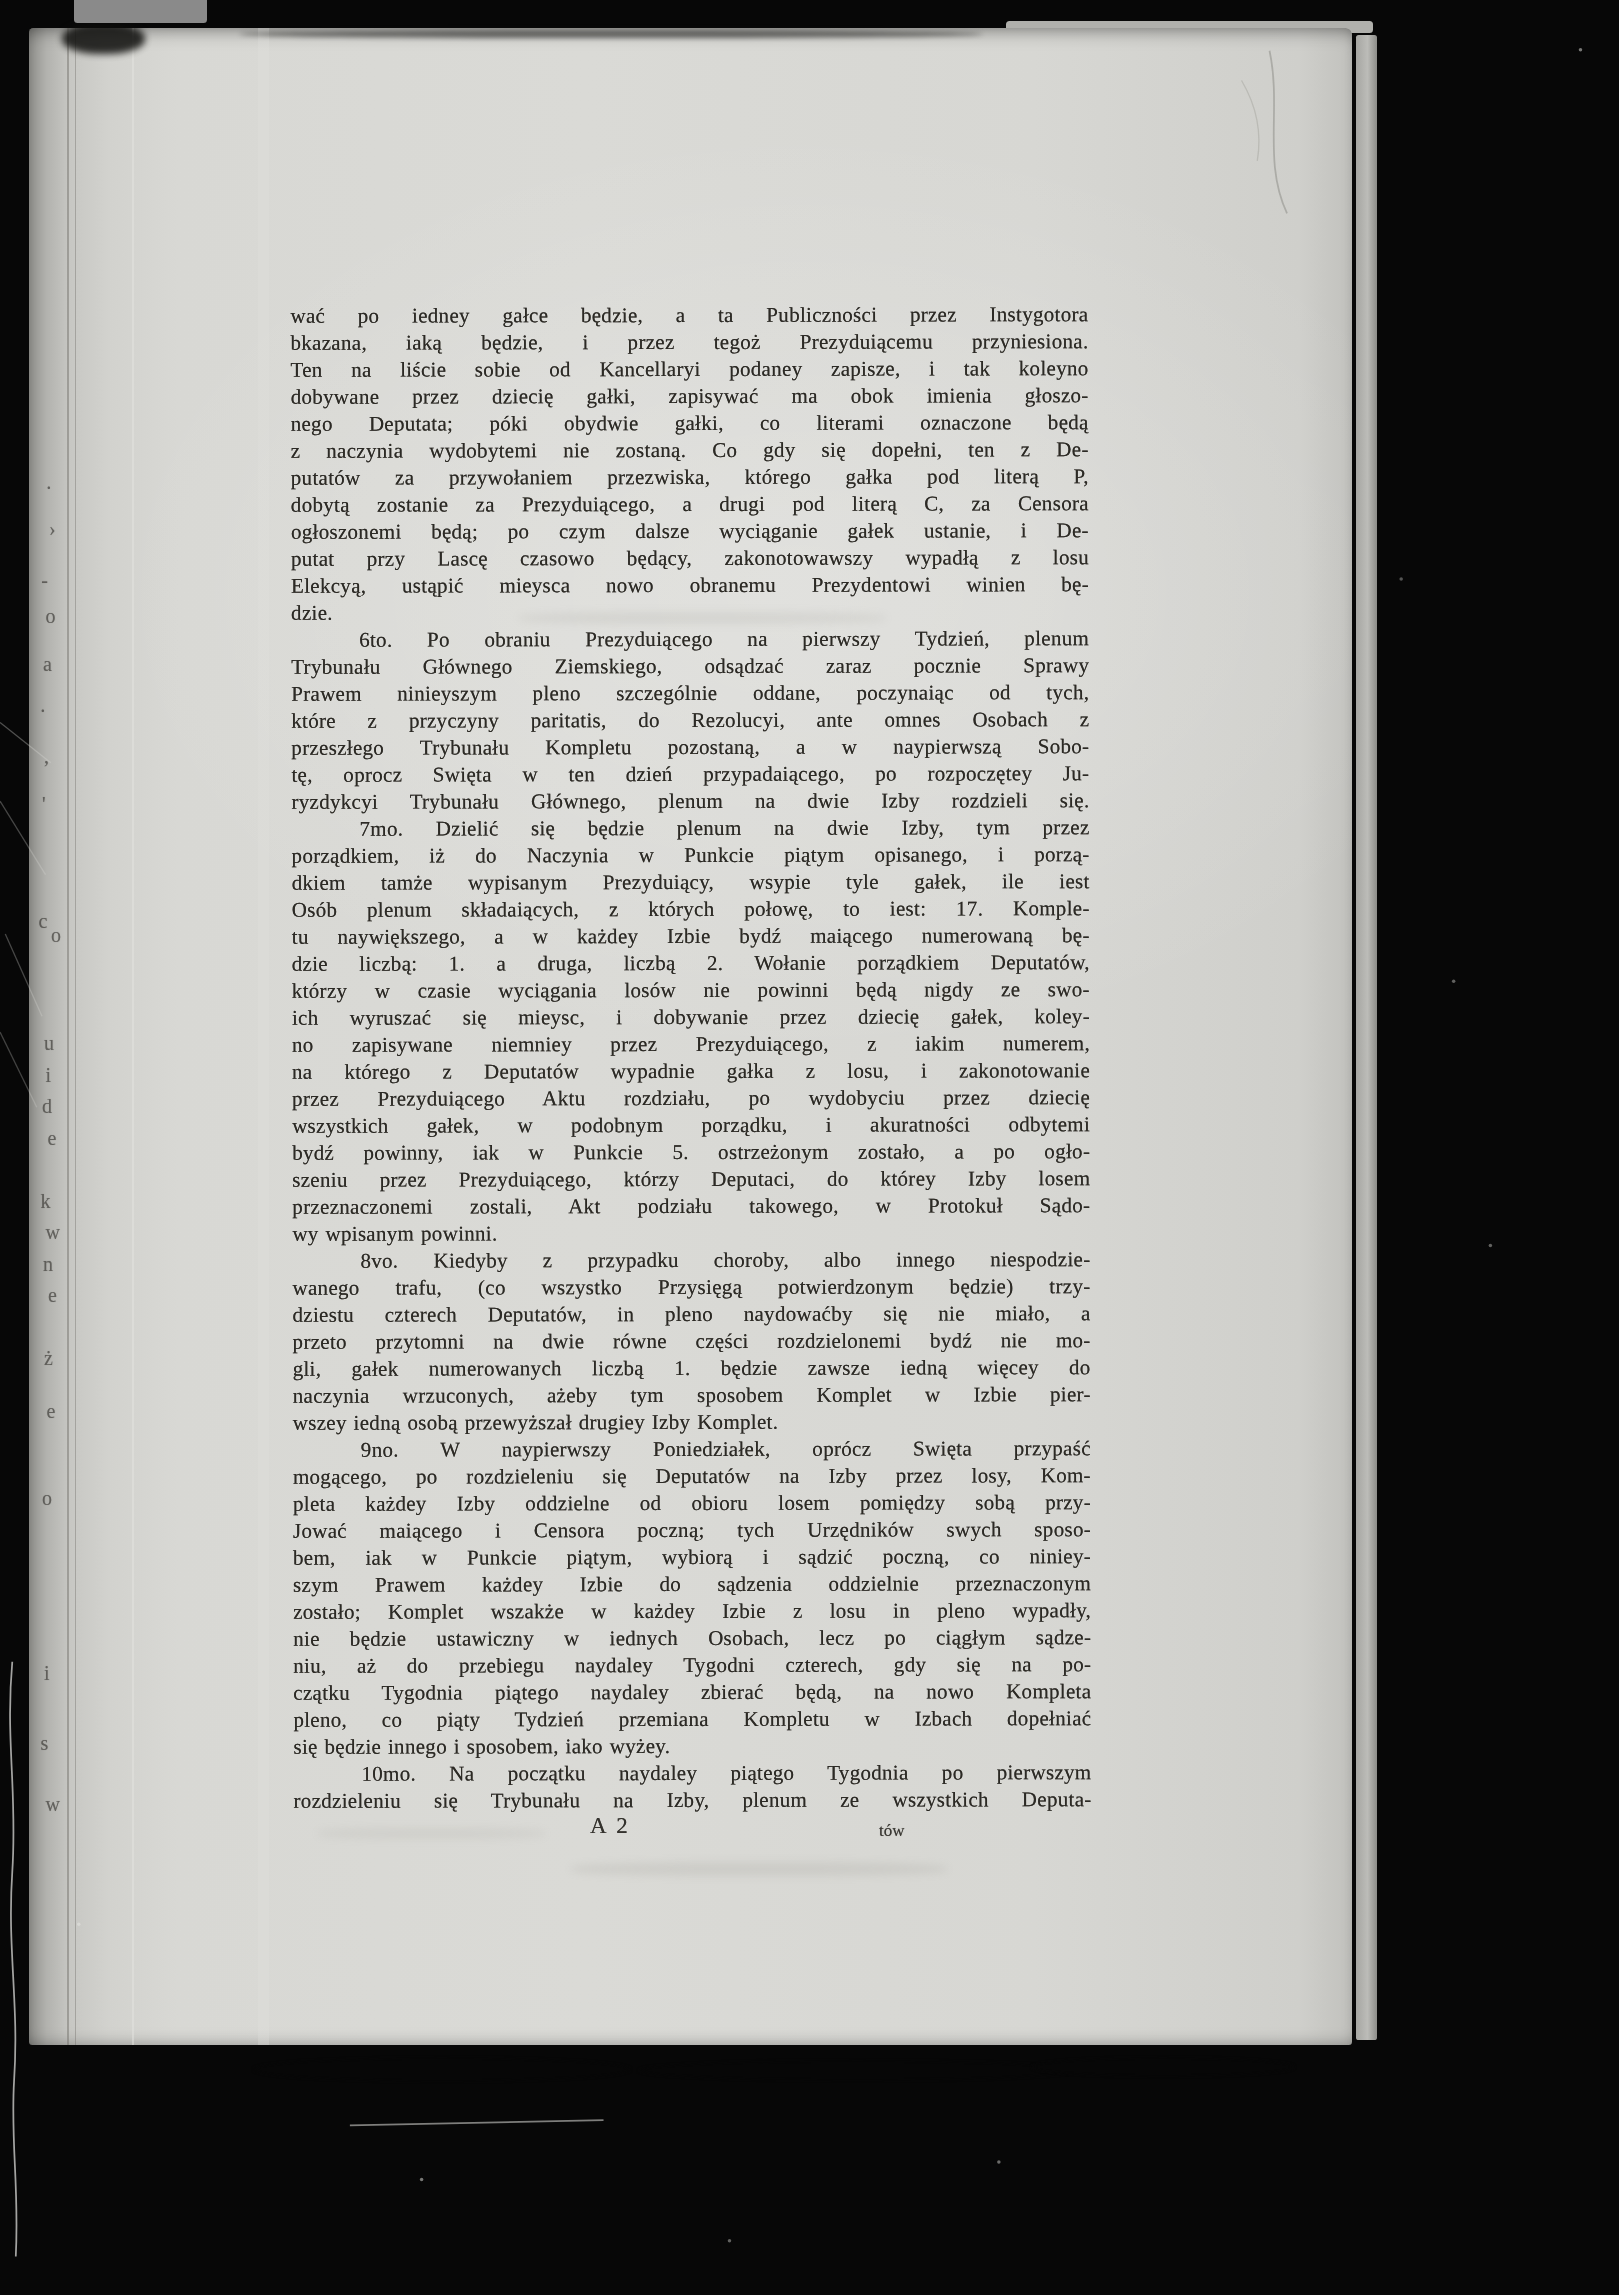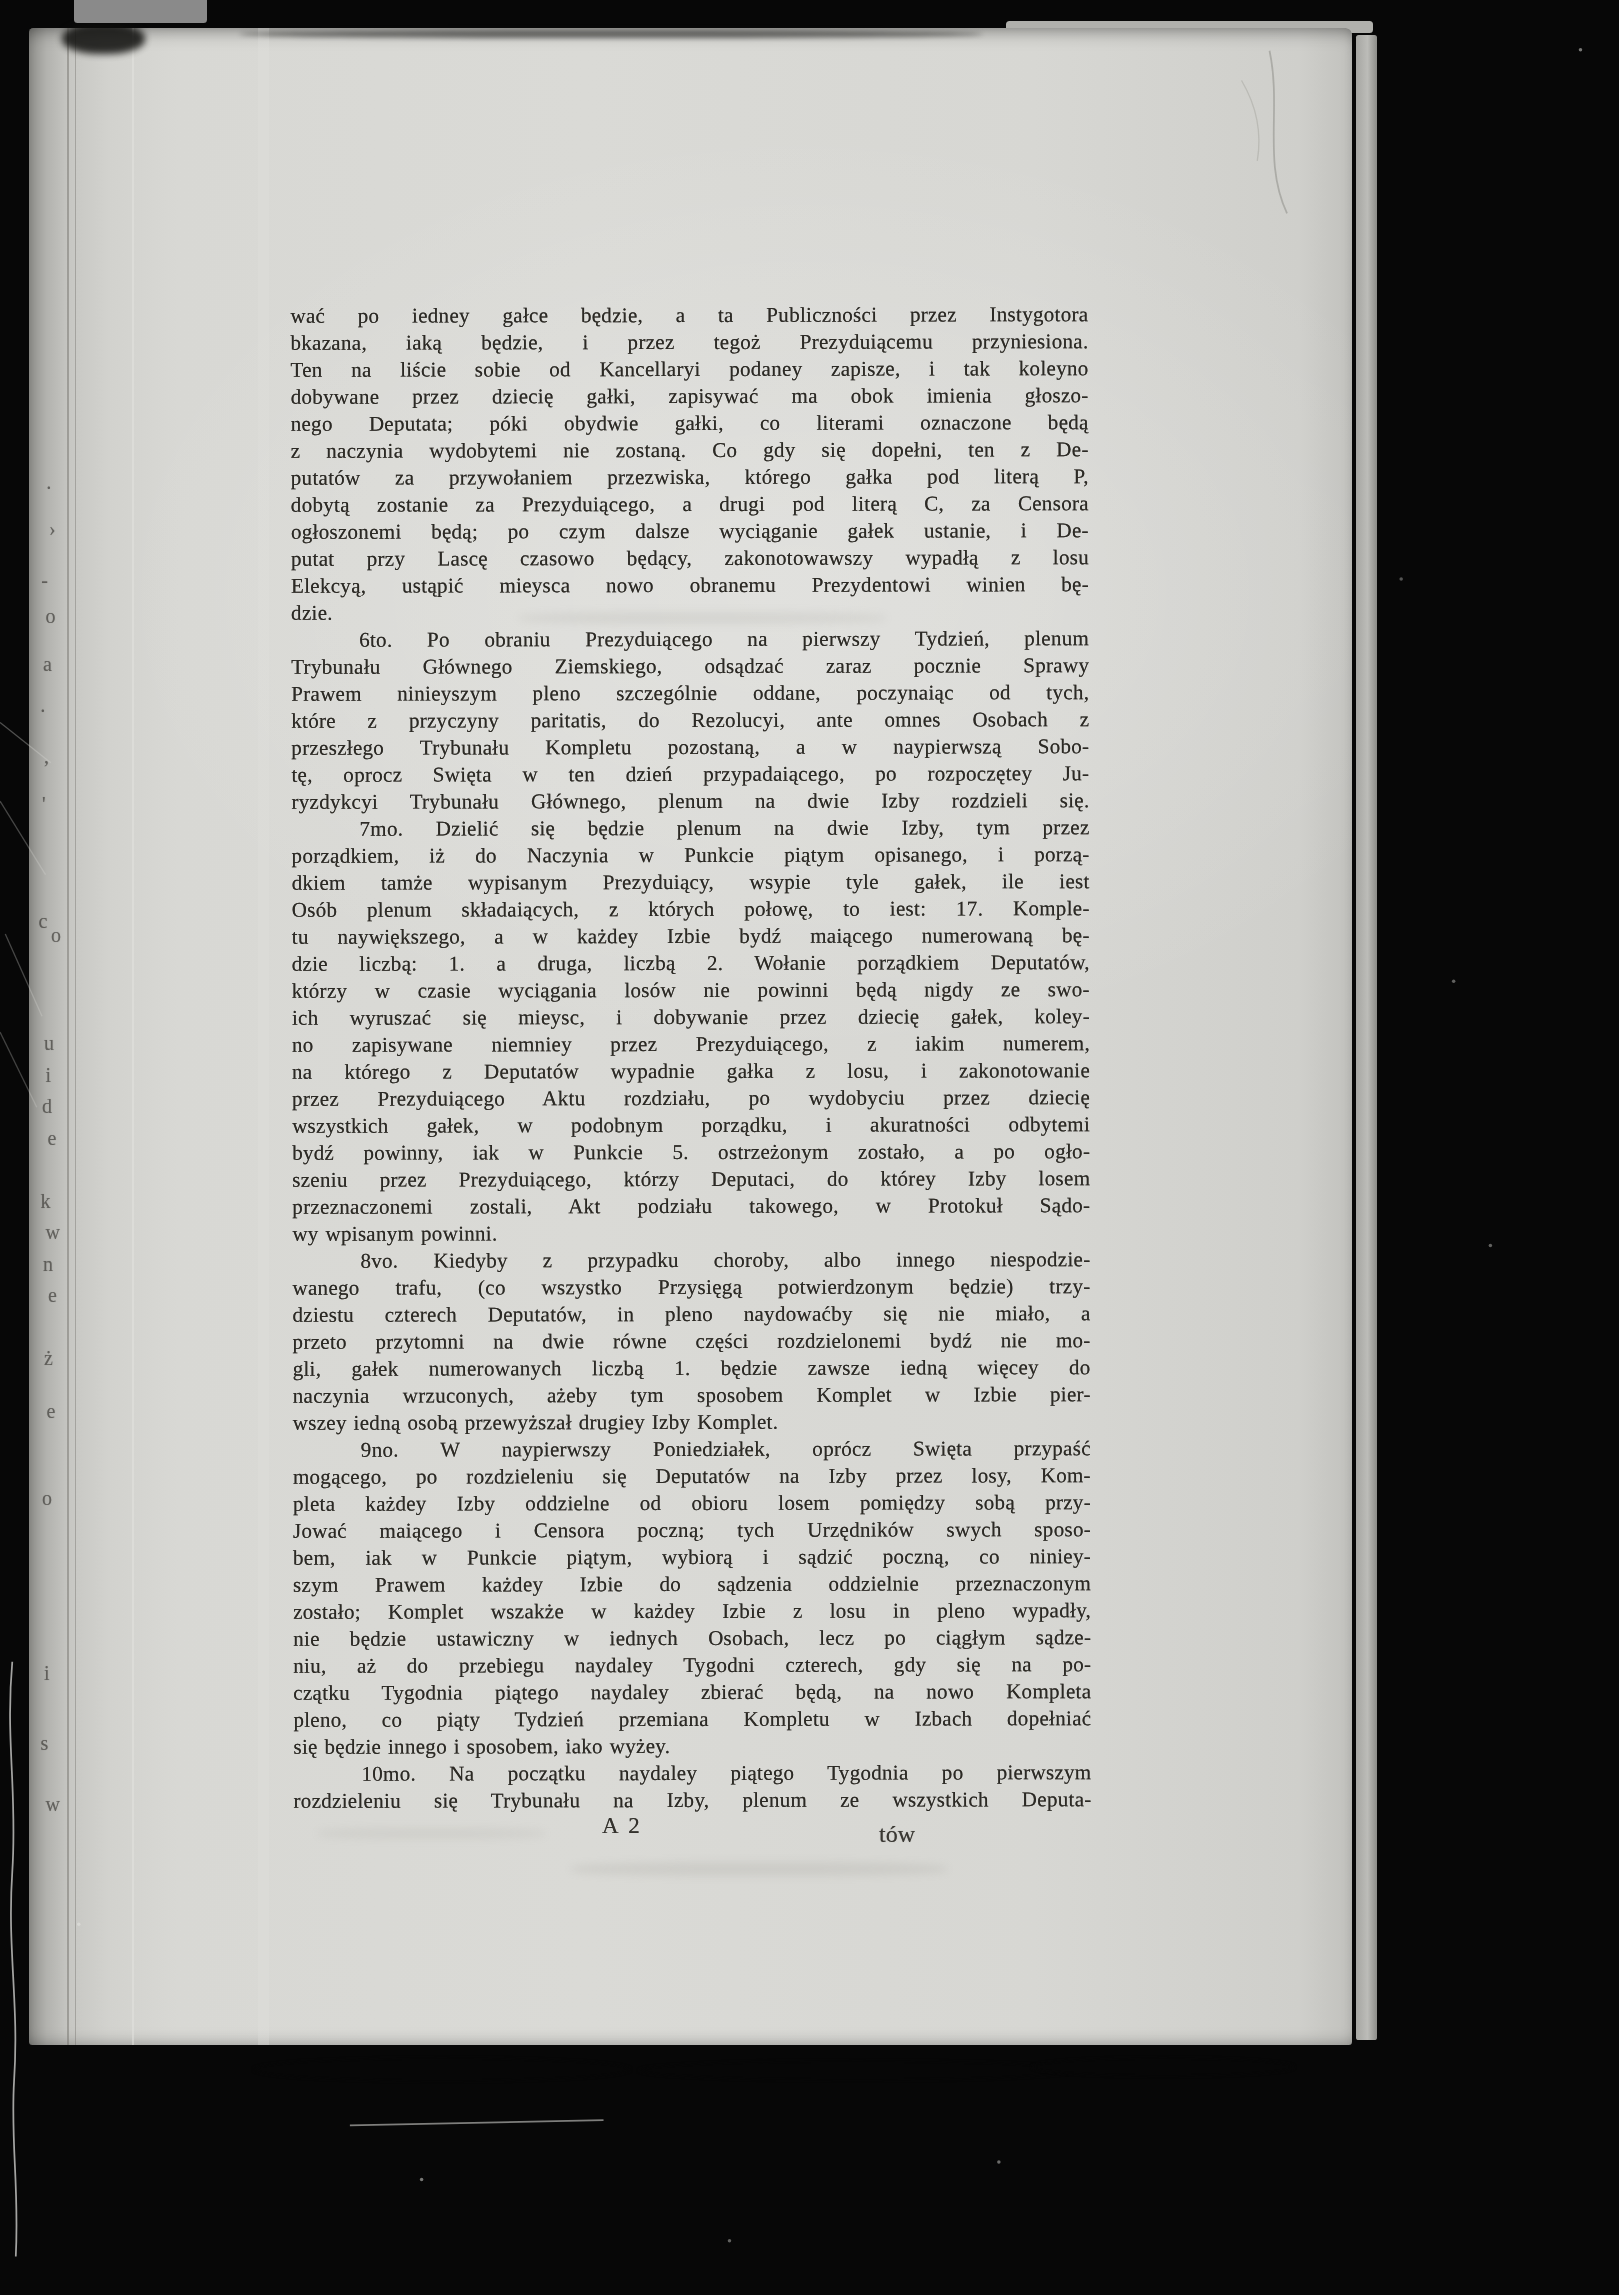--- a/index.html
+++ b/index.html
@@ -35,23 +35,23 @@
   .b2{left:639px;top:2061px;width:437px;height:19px;}
   .b3{left:1032px;top:2058px;width:262px;height:17.5px;}
   
   #text-block{position:absolute;left:263px;top:274px;width:798px;z-index:3;
     font-size:21px;line-height:27px;color:#2c2a25;letter-spacing:0.3px;word-spacing:1.3px;
     transform:rotate(-0.12deg);text-shadow:0 0 0.6px rgba(44,42,37,.75);}
   .line{text-align:justify;text-align-last:justify;height:27px;white-space:normal;}
   .line.last{text-align-last:left;}
   .line.indent{text-indent:68px;}
   .it{}
-  .signature{position:absolute;left:573px;top:1785px;z-index:3;font-size:23px;color:#34322d;
+  .signature{position:absolute;left:561px;top:1785px;z-index:3;font-size:23px;color:#34322d;
     letter-spacing:2.6px;text-shadow:0 0 0.6px rgba(44,42,37,.7);}
-  .catchword{position:absolute;left:850px;top:1793px;z-index:3;font-size:24px;color:#3a3833;
+  .catchword{position:absolute;left:850px;top:1793px;z-index:3;font-size:17px;color:#3a3833;
     text-shadow:0 0 0.7px rgba(44,42,37,.6);}
   
   #fragments{position:absolute;left:0;top:0;width:100%;height:100%;z-index:3;}
   .frag{position:absolute;font-size:20px;color:#2f2d29;opacity:.62;
     text-shadow:0 0 0.9px rgba(40,40,36,.5);}
   
   .ghost{position:absolute;background:#8f8d86;filter:blur(4.4px);border-radius:40%;z-index:2;}
   .g1{left:490px;top:584px;width:367px;height:12.2px;opacity:.14;}
   .g2{left:542px;top:1834px;width:376px;height:14px;opacity:.16;}
   .g3{left:289px;top:1800px;width:227px;height:10.5px;opacity:.12;}

